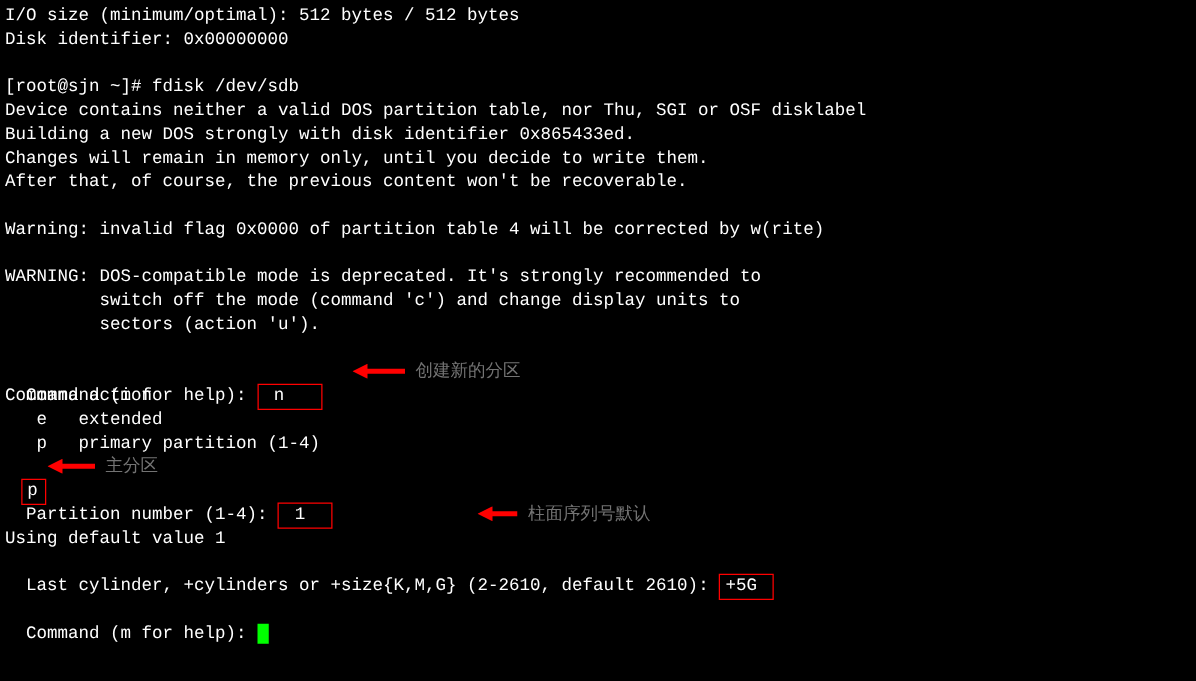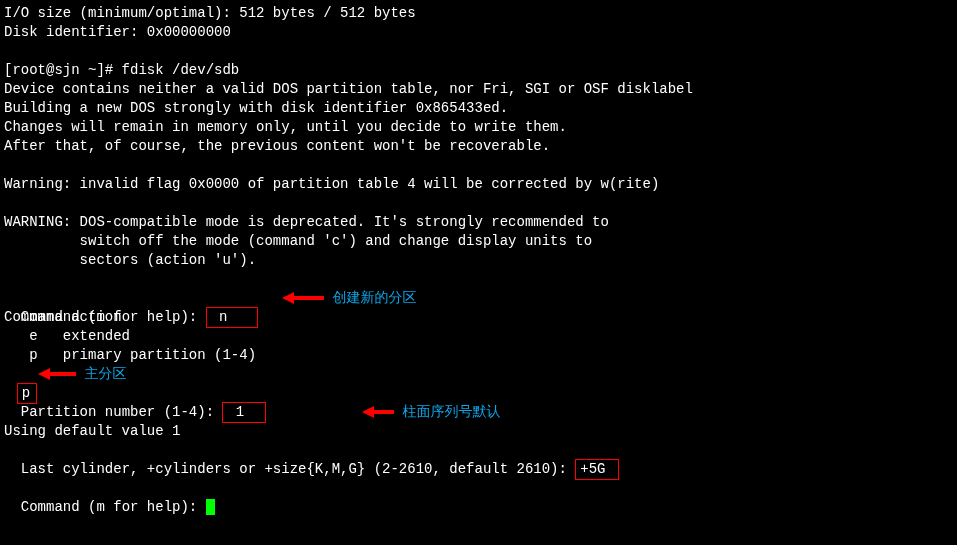--- a/index.html
+++ b/index.html
@@ -21,21 +21,21 @@
       height: 19px;
     }
     .box-red {
       display: inline-block;
       border: 1px solid #ff0000;
       padding: 0 4px;
       margin: -1px 0;
       box-sizing: border-box;
     }
     .label-red {
-      color: #0ea5e9;
+      color: #737373;
       display: inline-block;
     }
     .cursor {
       display: inline-block;
       width: 9px;
       height: 16px;
       background: #00ff00;
       vertical-align: text-bottom;
     }
     .annot {
@@ -47,21 +47,21 @@
       vertical-align: middle;
     }
   </style>
 </head>
 <body>
 
 <div class="line"><span>I/O size (minimum/optimal): 512 bytes / 512 bytes</span></div>
 <div class="line"><span>Disk identifier: 0x00000000</span></div>
 <div class="line"></div>
 <div class="line"><span>[root@sjn ~]# fdisk /dev/sdb</span></div>
-<div class="line"><span>Device contains neither a valid DOS partition table, nor Fri, SGI or OSF disklabel</span></div>
+<div class="line"><span>Device contains neither a valid DOS partition table, nor Thu, SGI or OSF disklabel</span></div>
 <div class="line"><span>Building a new DOS strongly with disk identifier 0x865433ed.</span></div>
 <div class="line"><span>Changes will remain in memory only, until you decide to write them.</span></div>
 <div class="line"><span>After that, of course, the previous content won't be recoverable.</span></div>
 <div class="line"></div>
 <div class="line"><span>Warning: invalid flag 0x0000 of partition table 4 will be corrected by w(rite)</span></div>
 <div class="line"></div>
 <div class="line"><span>WARNING: DOS-compatible mode is deprecated. It's strongly recommended to</span></div>
 <div class="line"><span>         switch off the mode (command 'c') and change display units to</span></div>
 <div class="line"><span>         sectors (action 'u').</span></div>
 <div class="line"></div>
@@ -88,21 +88,21 @@
       </svg>
     <span class="label-red">主分区</span>
   </span>
 </div>
 
 <div class="line">
   <span>Partition number (1-4): </span><span class="box-red"> <span>1</span>  </span>
 </div>
 
 <div class="line">
-  <span class="annot" style="left:358px;top:0;">
+  <span class="annot" style="left:378px;top:0;">
     <svg class="arrow-svg" width="32" height="12" viewBox="0 0 32 12">
         <polygon points="0,6 12,0 12,4 32,4 32,8 12,8 12,12" fill="#ff0000"></polygon>
       </svg>
     <span class="label-red">柱面序列号默认</span>
   </span>
 </div>
 
 <div class="line"><span>Using default value 1</span></div>
 
 <div class="line">

